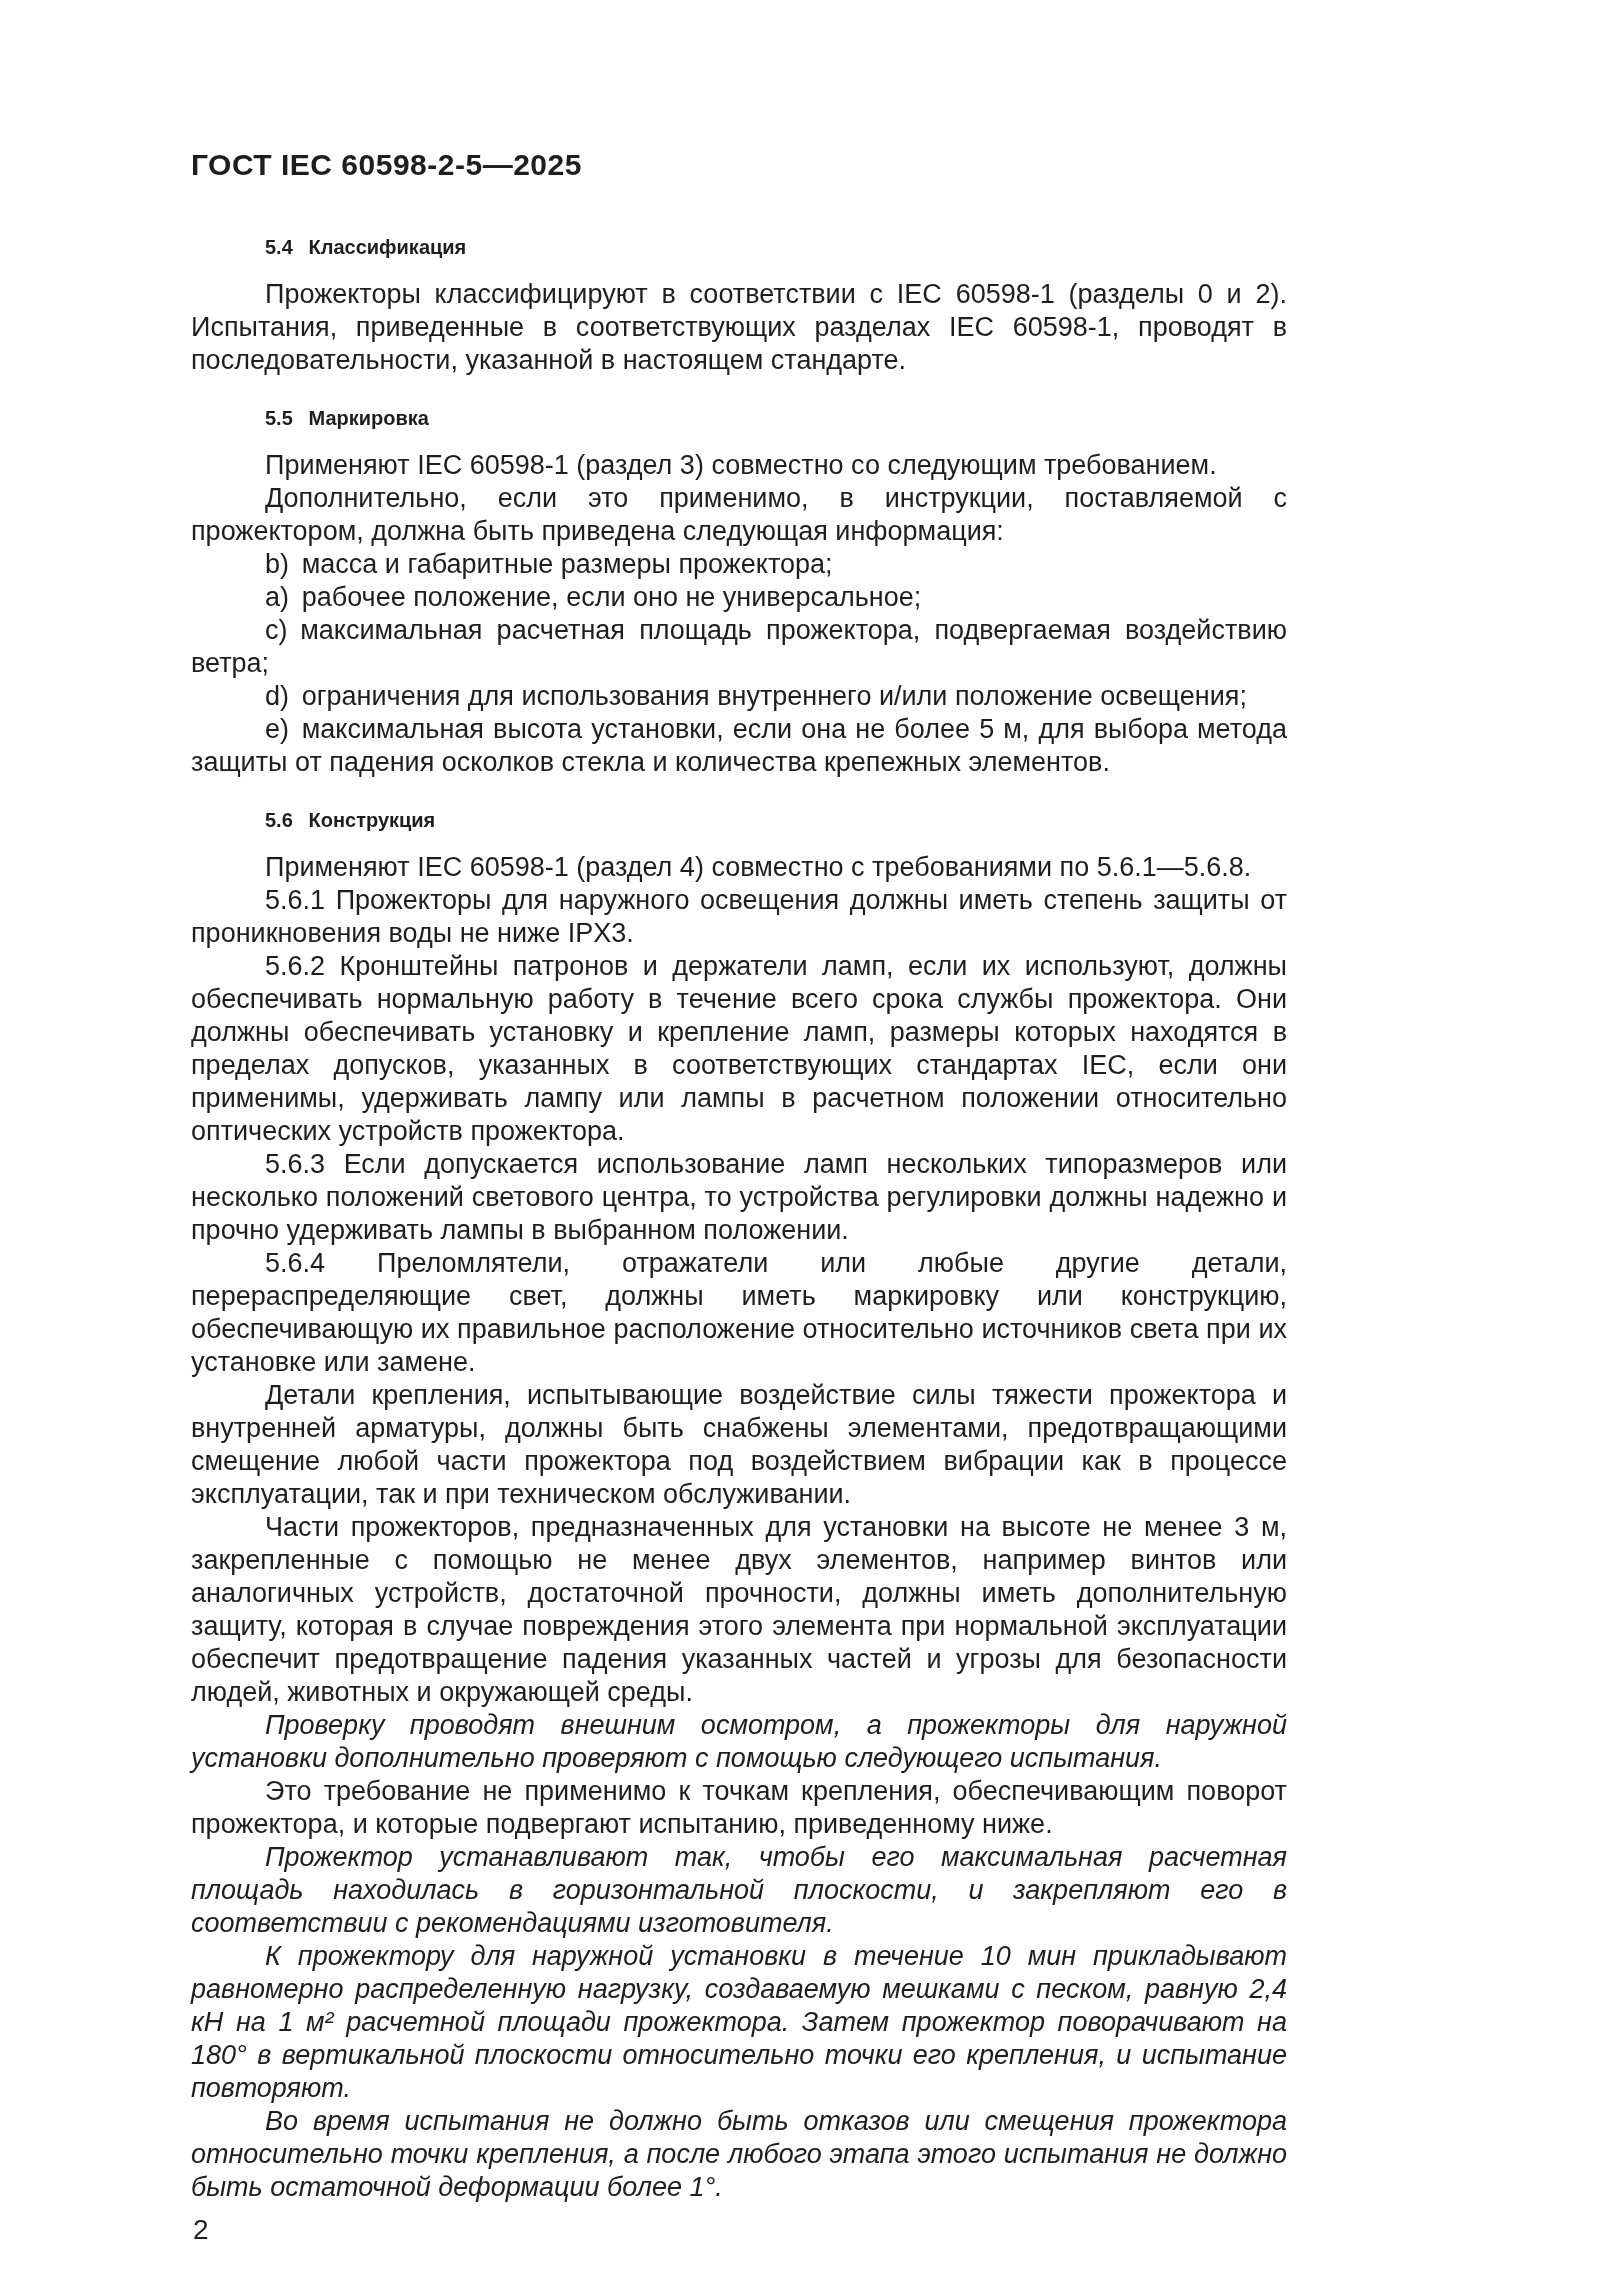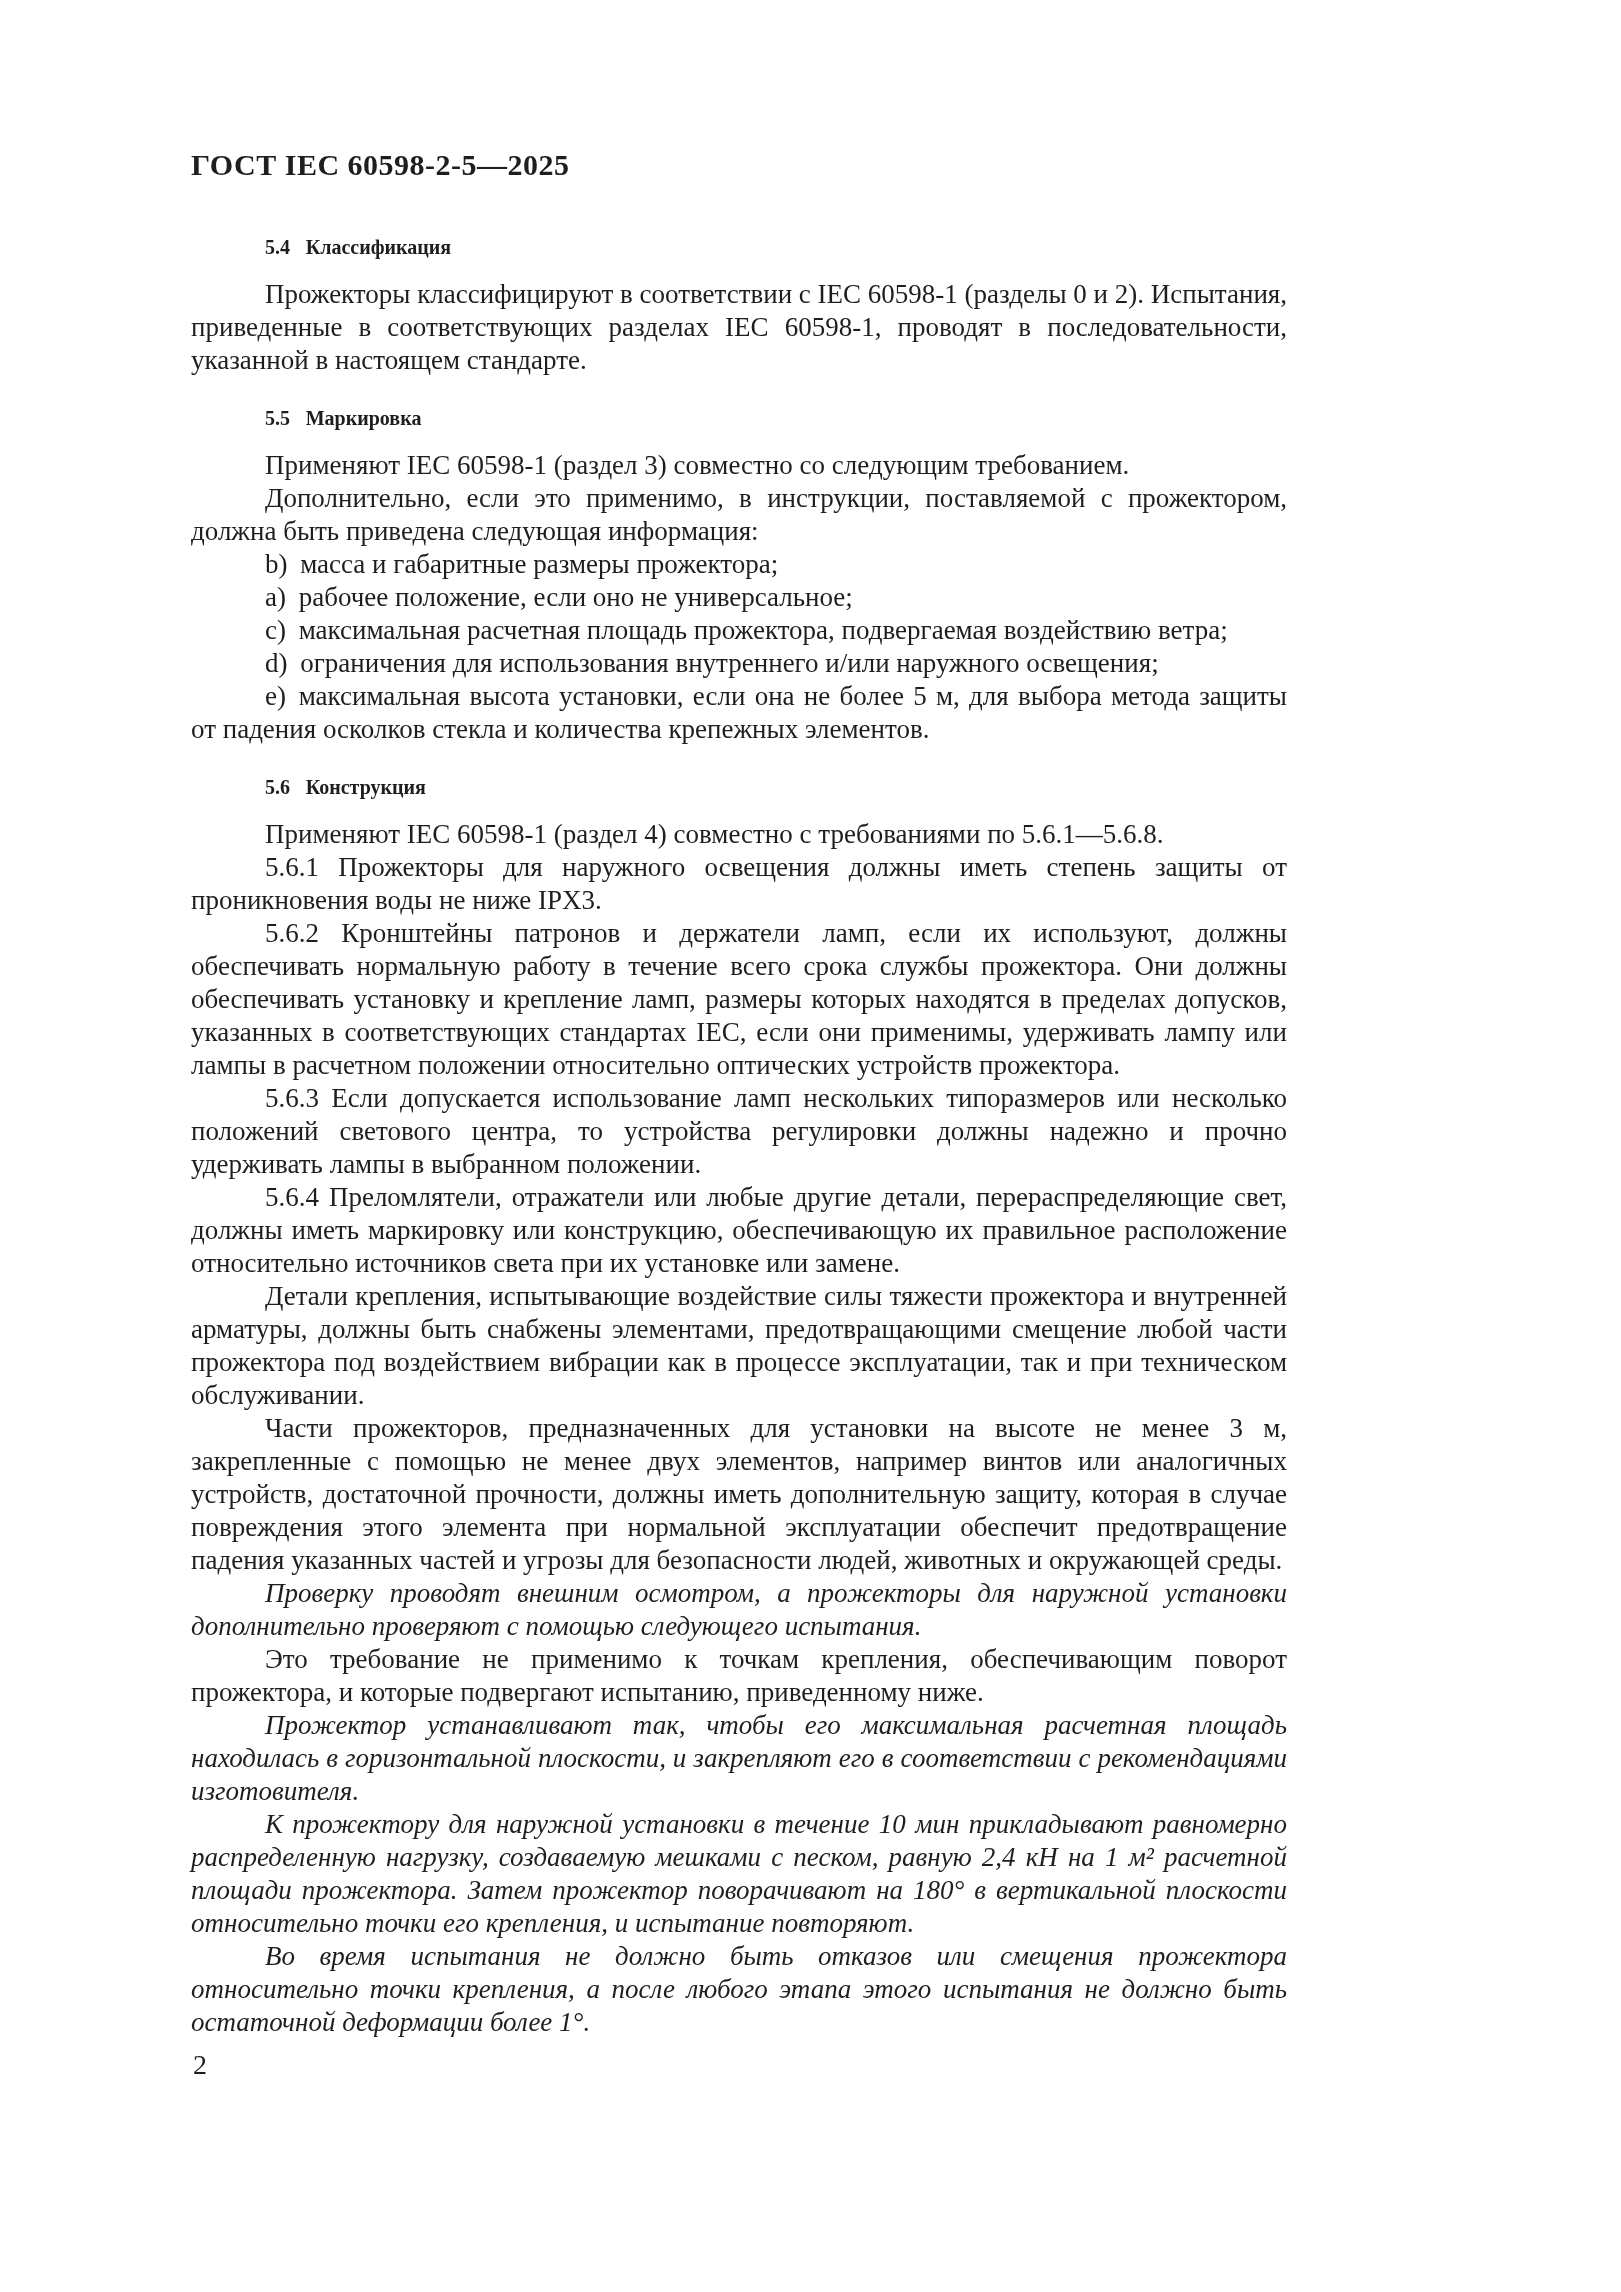--- a/index.html
+++ b/index.html
@@ -7,21 +7,21 @@
     padding: 0;
     background: #ffffff;
   }
   .page {
     position: relative;
     width: 1397px;
     height: 2293px;
     box-sizing: border-box;
     background: #ffffff;
     color: #1e1e1e;
-    font-family: Liberation Serif, serif;
+    font-family: Liberation Sans, sans-serif;
     padding: 147px 110px 0 191px;
     overflow: hidden;
   }
   .running-head {
     font-size: 30px;
     font-weight: 700;
     line-height: 35px;
     letter-spacing: 0.5px;
     margin: 0;
   }
@@ -69,21 +69,21 @@
 
   <h2 class="sec sec-first"><span>5.4</span><span class="sec-title">Классификация</span></h2>
   <p class="para">Прожекторы классифицируют в соответствии с IEC 60598-1 (разделы 0 и 2). Испытания, приведенные в соответствующих разделах IEC 60598-1, проводят в последовательности, указанной в настоящем стандарте.</p>
 
   <h2 class="sec"><span>5.5</span><span class="sec-title">Маркировка</span></h2>
   <p class="para">Применяют IEC 60598-1 (раздел 3) совместно со следующим требованием.</p>
   <p class="para">Дополнительно, если это применимо, в инструкции, поставляемой с прожектором, должна быть приведена следующая информация:</p>
   <p class="para"><span class="li-marker">b)</span><span>масса и габаритные размеры прожектора;</span></p>
   <p class="para"><span class="li-marker">a)</span><span>рабочее положение, если оно не универсальное;</span></p>
   <p class="para"><span class="li-marker">c)</span><span>максимальная расчетная площадь прожектора, подвергаемая воздействию ветра;</span></p>
-  <p class="para"><span class="li-marker">d)</span><span>ограничения для использования внутреннего и/или наружного освещения;</span></p>
+  <p class="para"><span class="li-marker">d)</span><span>ограничения для использования внутреннего и/или положение освещения;</span></p>
   <p class="para"><span class="li-marker">e)</span><span>максимальная высота установки, если она не более 5 м, для выбора метода защиты от падения осколков стекла и количества крепежных элементов.</span></p>
 
   <h2 class="sec"><span>5.6</span><span class="sec-title">Конструкция</span></h2>
   <p class="para">Применяют IEC 60598-1 (раздел 4) совместно с требованиями по 5.6.1—5.6.8.</p>
   <p class="para">5.6.1 Прожекторы для наружного освещения должны иметь степень защиты от проникновения воды не ниже IPX3.</p>
   <p class="para">5.6.2 Кронштейны патронов и держатели ламп, если их используют, должны обеспечивать нормальную работу в течение всего срока службы прожектора. Они должны обеспечивать установку и крепление ламп, размеры которых находятся в пределах допусков, указанных в соответствующих стандартах IEC, если они применимы, удерживать лампу или лампы в расчетном положении относительно оптических устройств прожектора.</p>
   <p class="para">5.6.3 Если допускается использование ламп нескольких типоразмеров или несколько положений светового центра, то устройства регулировки должны надежно и прочно удерживать лампы в выбранном положении.</p>
   <p class="para">5.6.4 Преломлятели, отражатели или любые другие детали, перераспределяющие свет, должны иметь маркировку или конструкцию, обеспечивающую их правильное расположение относительно источников света при их установке или замене.</p>
   <p class="para">Детали крепления, испытывающие воздействие силы тяжести прожектора и внутренней арматуры, должны быть снабжены элементами, предотвращающими смещение любой части прожектора под воздействием вибрации как в процессе эксплуатации, так и при техническом обслуживании.</p>
   <p class="para">Части прожекторов, предназначенных для установки на высоте не менее 3 м, закрепленные с помощью не менее двух элементов, например винтов или аналогичных устройств, достаточной прочности, должны иметь дополнительную защиту, которая в случае повреждения этого элемента при нормальной эксплуатации обеспечит предотвращение падения указанных частей и угрозы для безопасности людей, животных и окружающей среды.</p>

